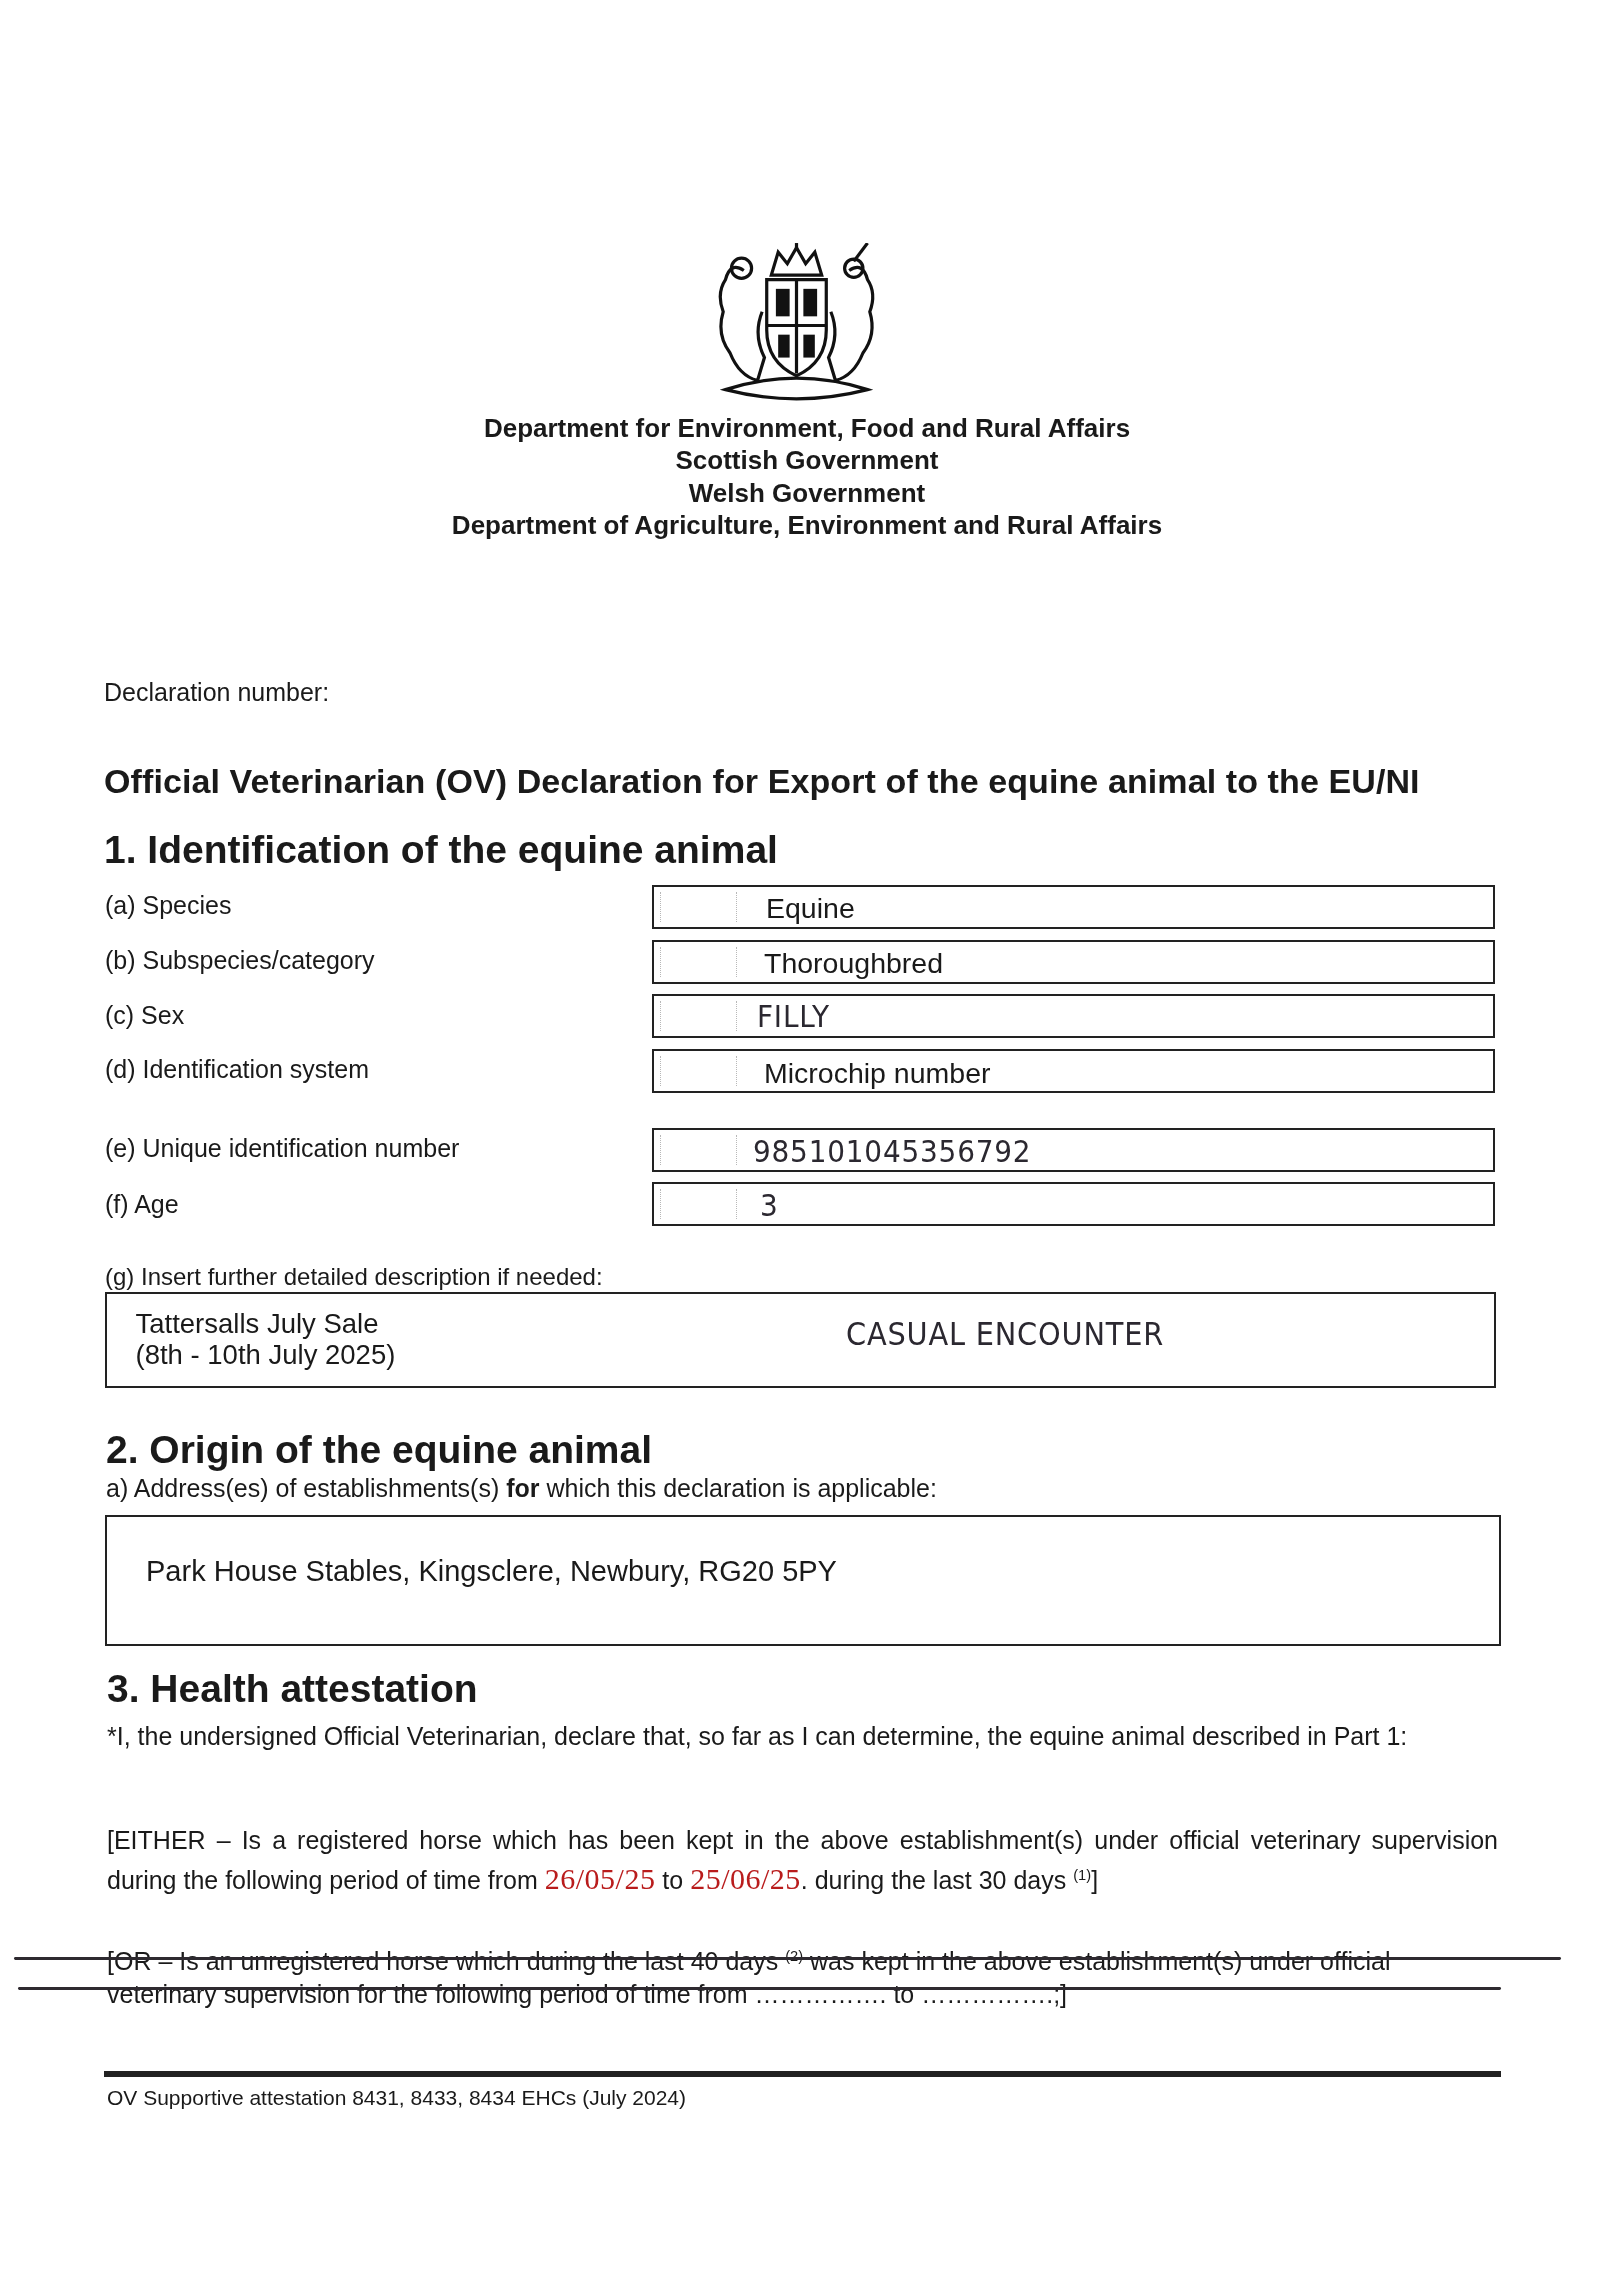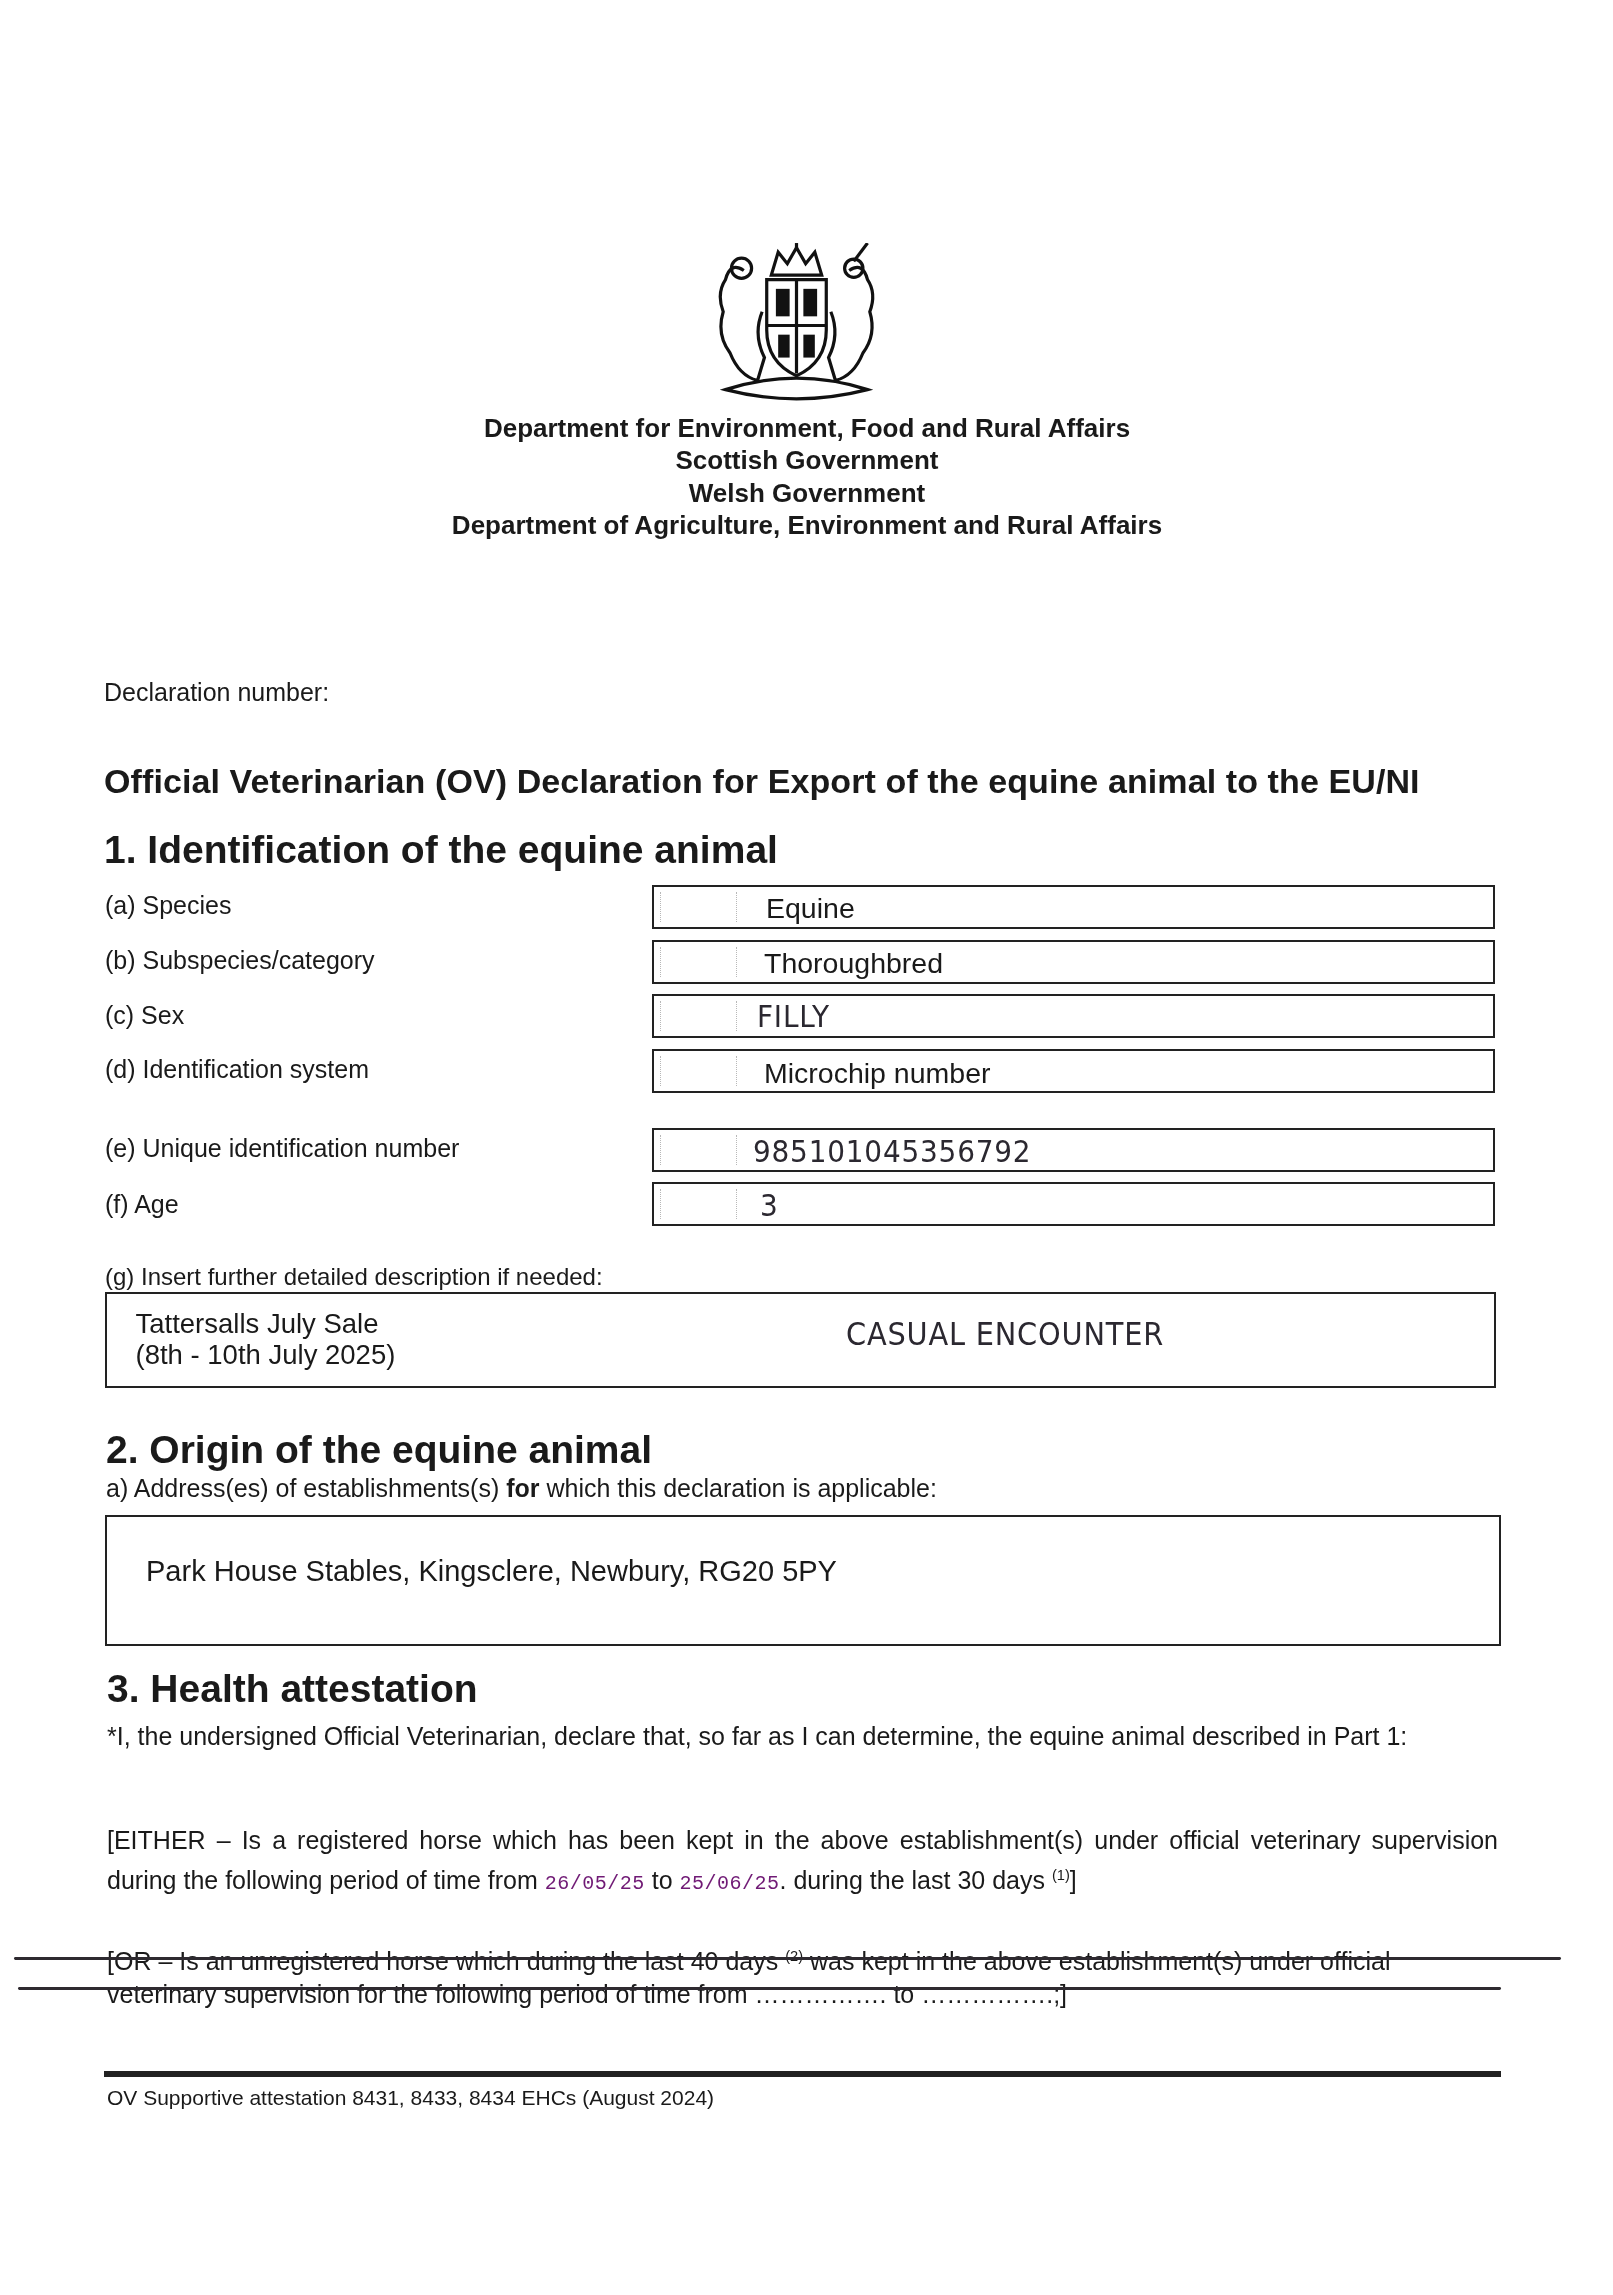--- a/index.html
+++ b/index.html
@@ -15,21 +15,21 @@
   .box { position: absolute; left: 652px; width: 843px; border: 2.3px solid #222; box-sizing: border-box; background: #fff; margin-top: 8px; }
   .box .guide1, .box .guide2 { position: absolute; top: 4.6px; bottom: 4.6px; border-left: 1.4px dotted #b8b8b8; }
   .box .guide1 { left: 6.4px; }
   .box .guide2 { left: 82px; }
   .typed { position: absolute; left: 110px; font-size: 28.5px; }
   .hand { position: absolute; left: 103px; font-family: "DejaVu Sans", sans-serif; font-size: 31px;
           color: #2b2830; letter-spacing: 0.9px; transform: scaleX(0.9); transform-origin: left center; }
   .desc-box { left: 105px; top: 1292px; width: 1391px; height: 96px; border: 2.3px solid #222; box-sizing: border-box; }
   .addr-box { left: 105px; top: 1515px; width: 1396px; height: 131px; border: 2.3px solid #222; box-sizing: border-box; }
   .para { left: 107px; width: 1391px; font-size: 25px; line-height: 35px; text-align: justify; }
-  .date-hand { font-family: Liberation Mono, monospace; color: #701a75; font-size: 20px; letter-spacing: 0.5px; }
+  .date-hand { font-family: Liberation Serif, serif; color: #b91c1c; font-size: 30px; letter-spacing: 0.5px; }
   .strike-para { left: 107px; width: 1391px; font-size: 25px; line-height: 33px; }
   .strike-line { position: absolute; height: 2.8px; background: #2e2a30; border-radius: 1.4px; }
   .footer-rule { left: 104px; top: 2071px; width: 1397px; height: 6px; background: #222; }
   .footer-text { left: 107px; top: 2084px; font-size: 21px; line-height: 27.5px; }
   .blue { color: #1b87d6; }
   sup { font-size: 14.7px; }
 </style>
 </head>
 <body>
 
@@ -139,15 +139,15 @@
 </div>
 
 <div class="abs strike-para" style="top:1940px;">
   <span>[OR – Is an unregistered horse which during the last 40 days </span><sup>(2)</sup><span> was kept in the above establishment(s) under official veterinary supervision for the following period of time from ……………. to …………….;]</span>
 </div>
 <div class="strike-line" style="left:13.8px; top:1957px; width:1547px;"></div>
 <div class="strike-line" style="left:18.4px; top:1987px; width:1483px;"></div>
 
 <div class="abs footer-rule"></div>
 <div class="abs footer-text">
-  <div>OV Supportive attestation 8431, 8433, 8434 EHCs (August 2024)</div>
+  <div>OV Supportive attestation 8431, 8433, 8434 EHCs (July 2024)</div>
 </div>
 
 
 </body></html>

